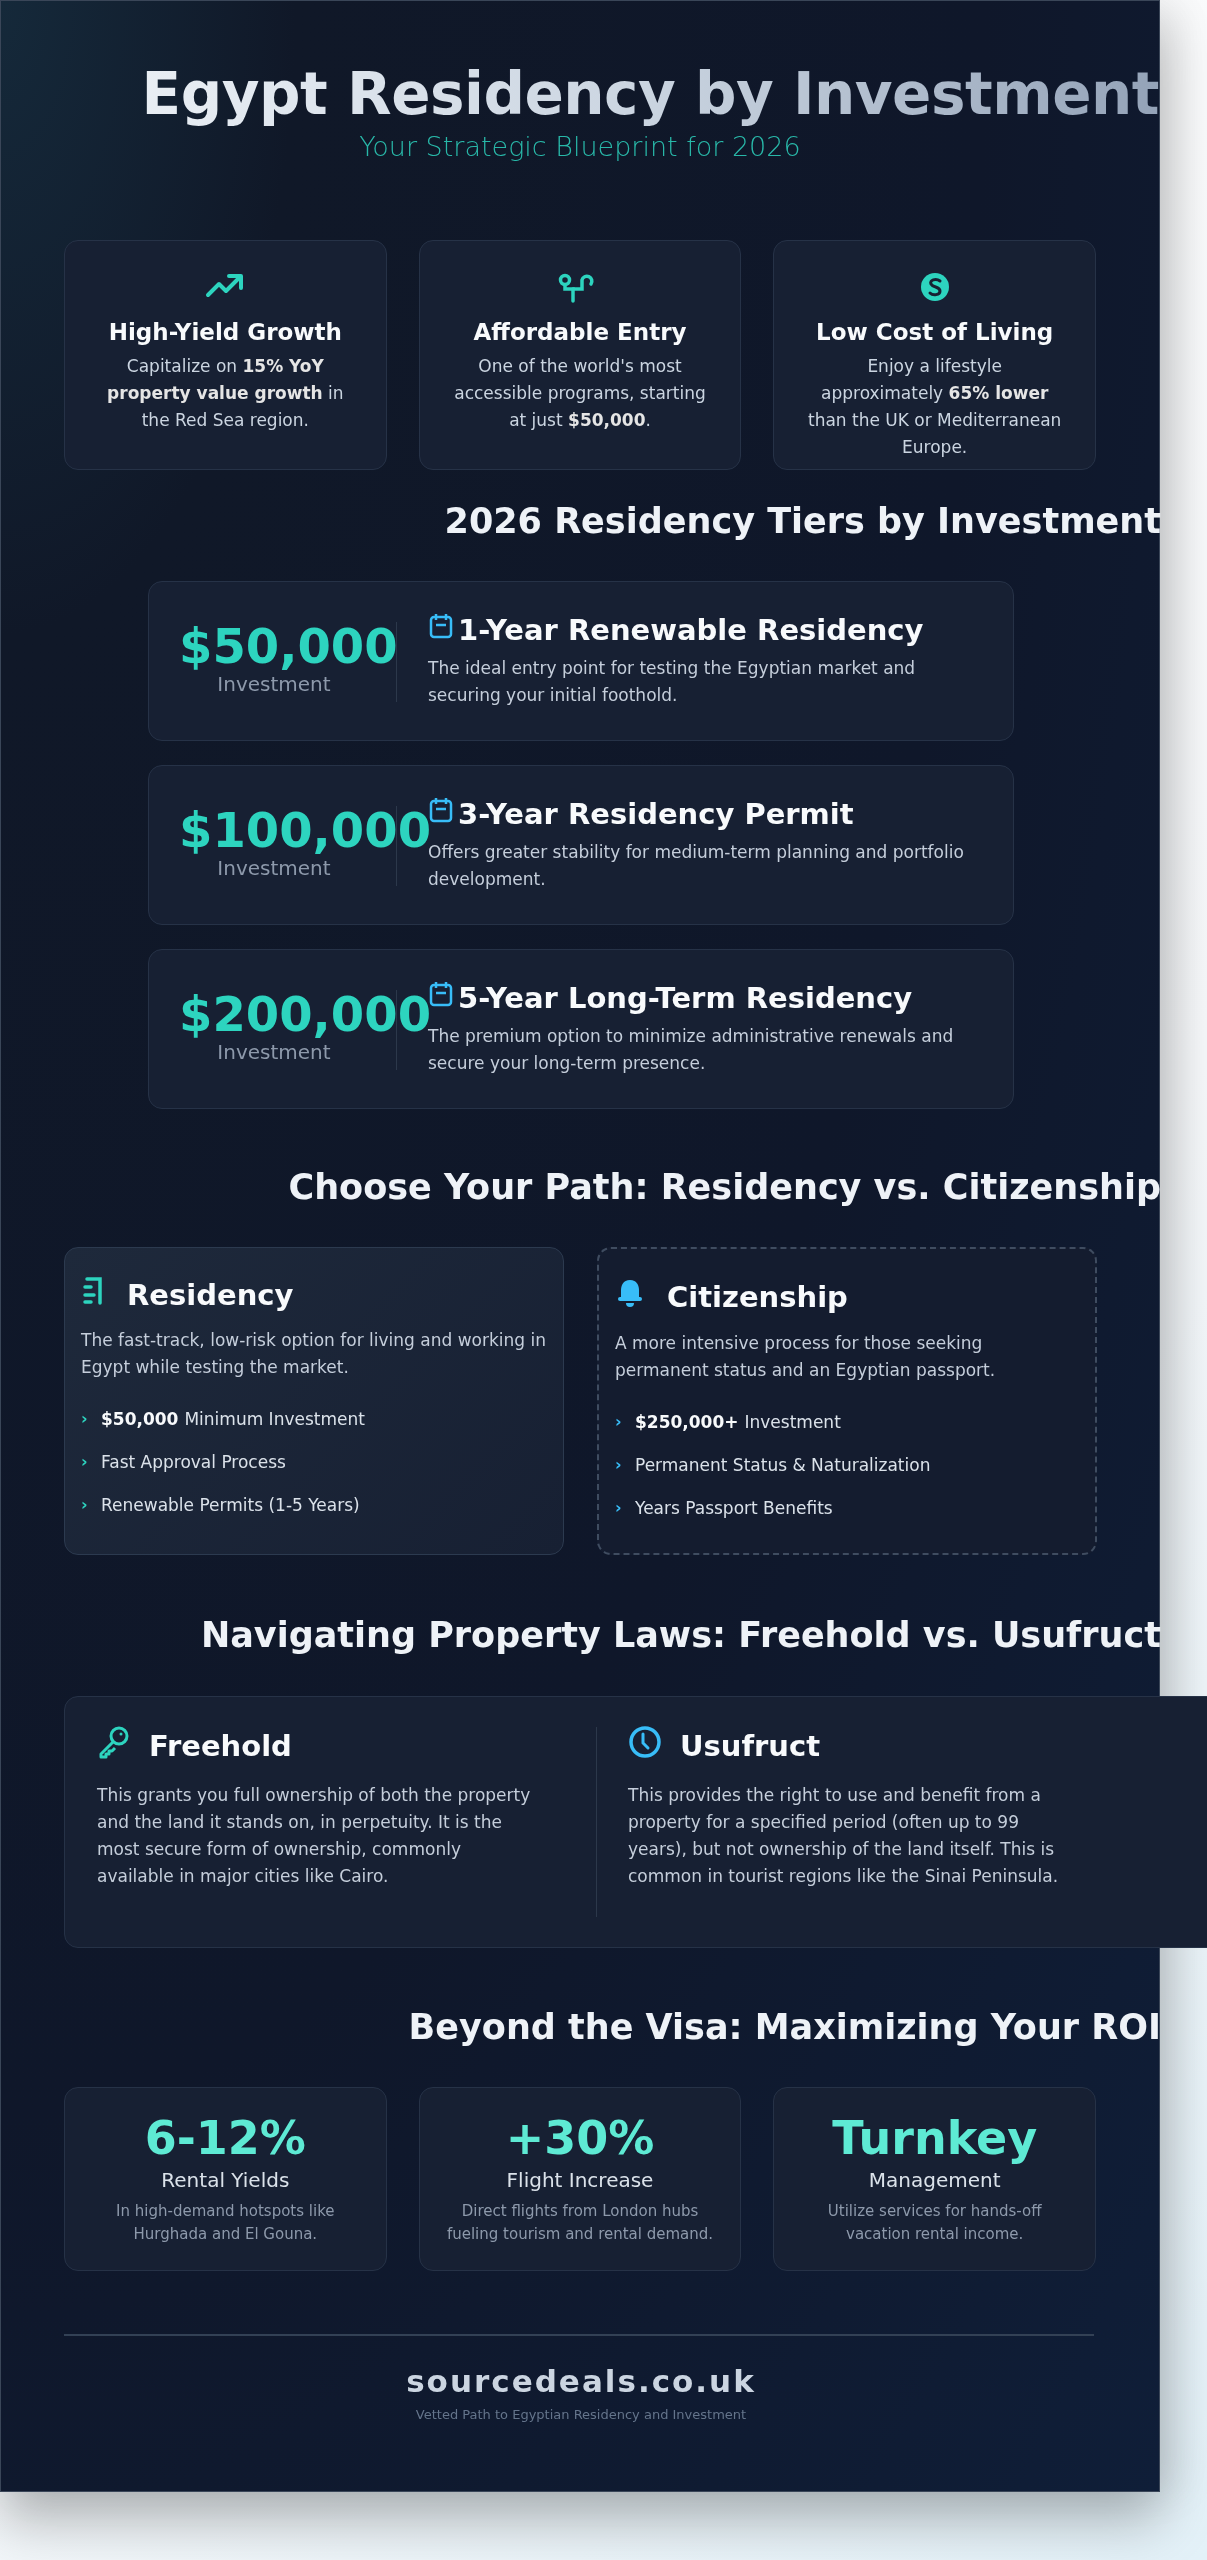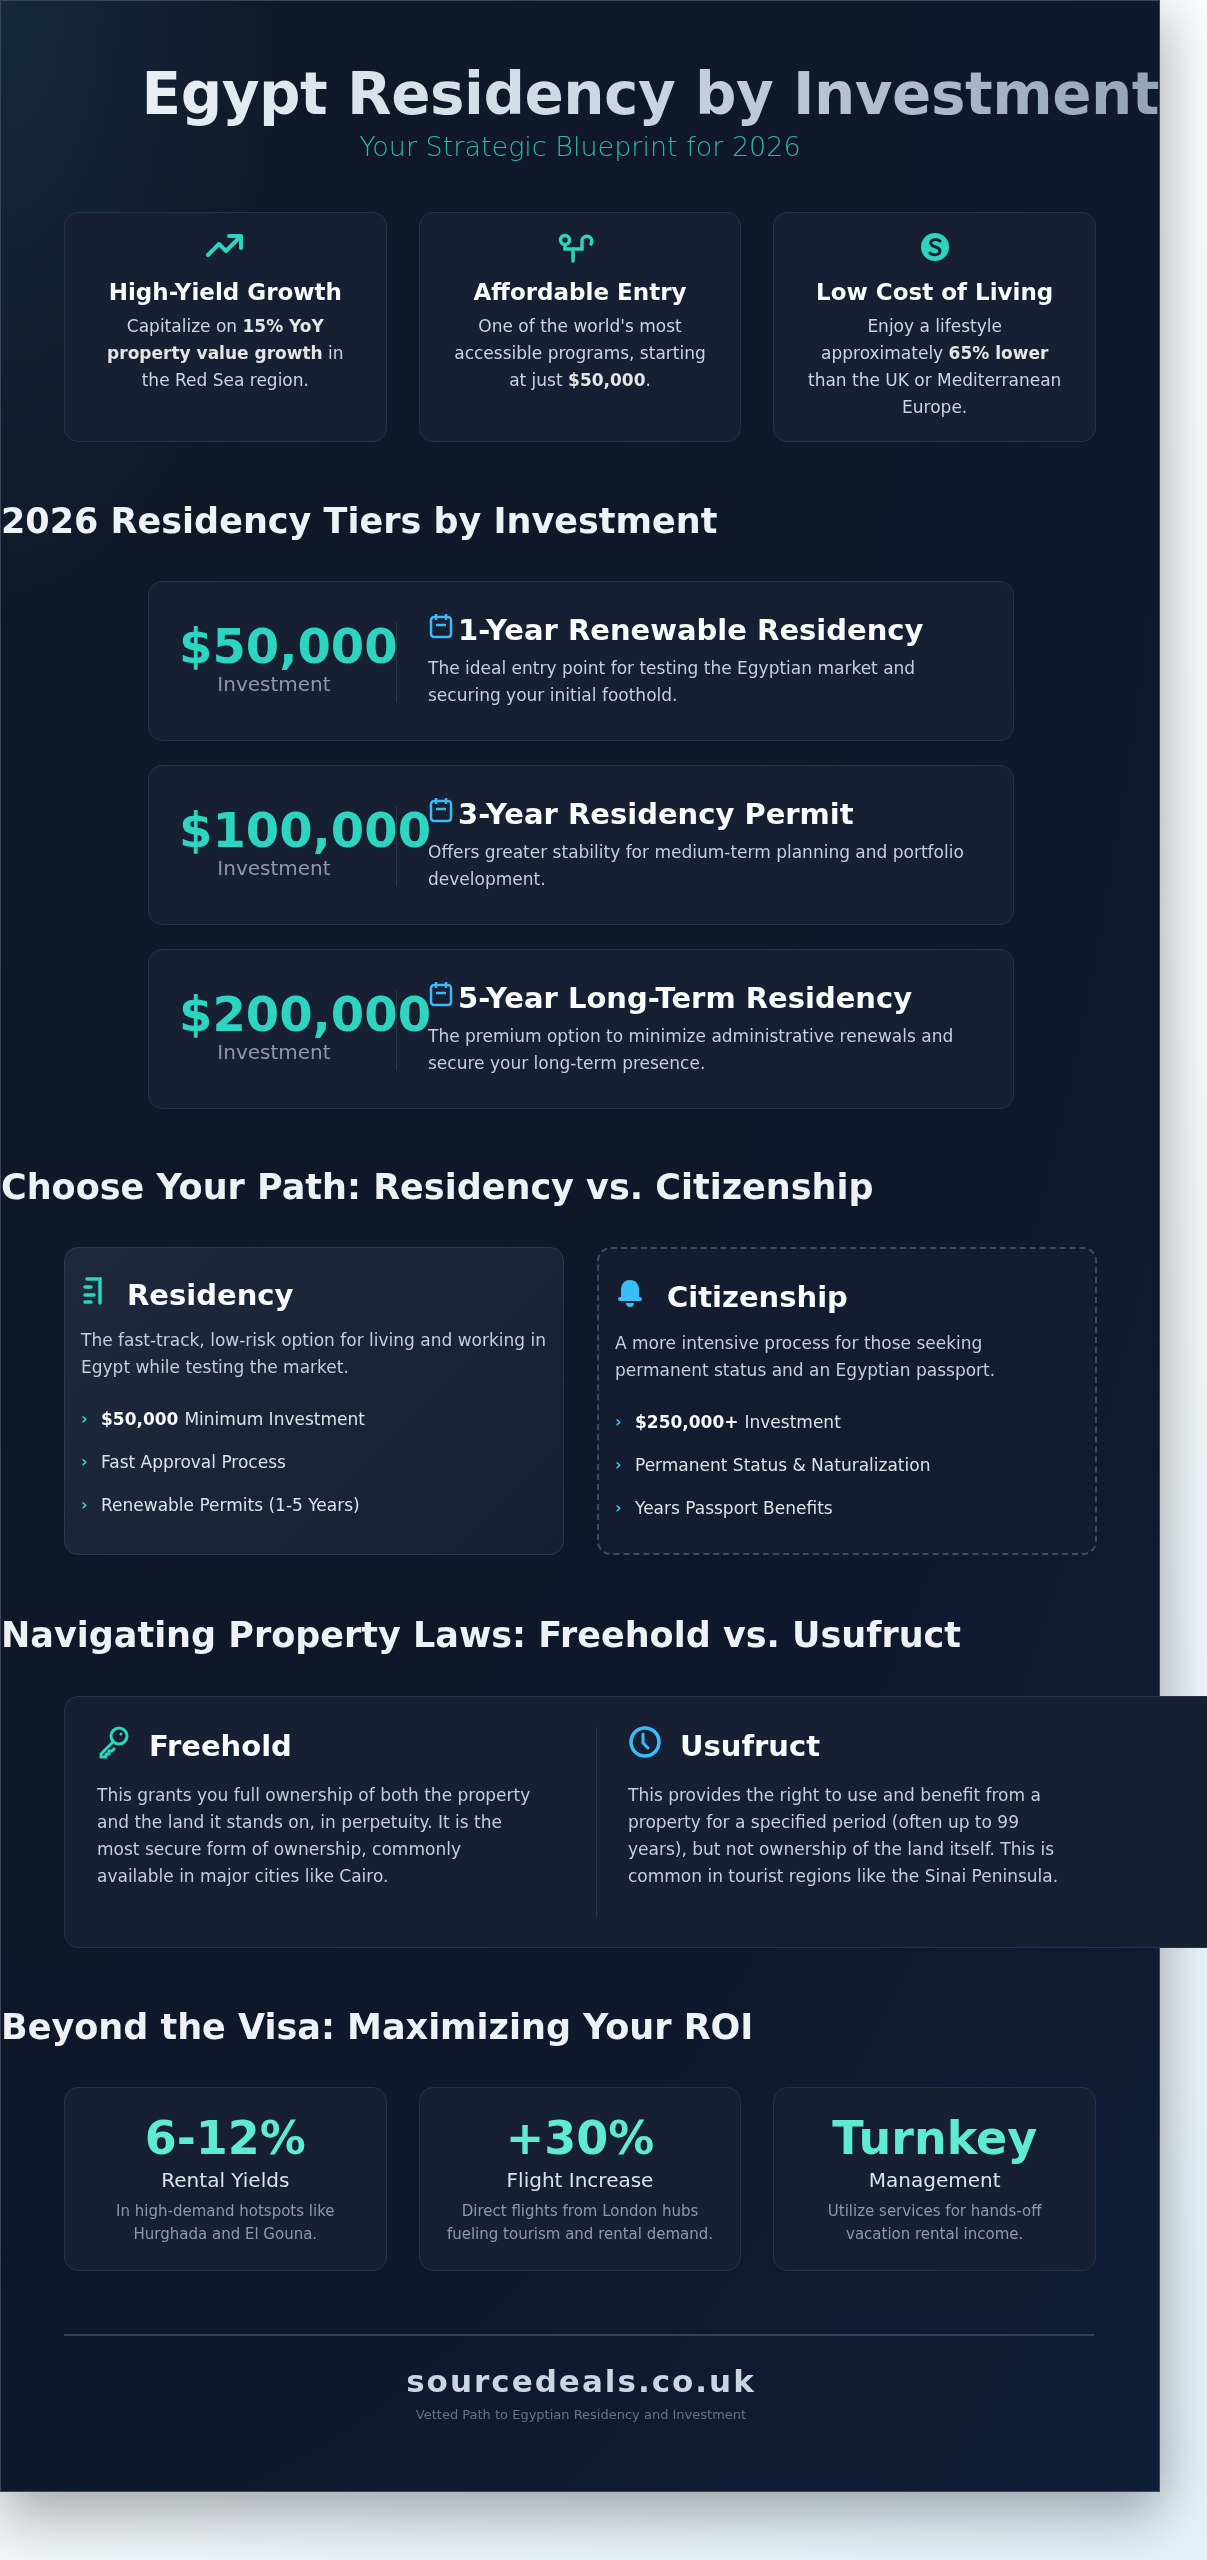--- a/index.html
+++ b/index.html
@@ -22,28 +22,28 @@
     font-size: 58px; font-weight: bold; letter-spacing: -0.5px;
     background: linear-gradient(90deg, #f1f5f9 0%, #cbd5e1 55%, #94a3b8 100%);
     -webkit-background-clip: text; background-clip: text; color: transparent;
     font-family: "DejaVu Sans", sans-serif; line-height: 70px; text-align: right;
   }
   .hero .sub { color: #2dd4bf; font-size: 27px; font-weight: 300; margin-top: 2px; opacity: 0.85; }
 
   .features { position: absolute; top: 211px; left: 63px; right: 63px; display: flex; gap: 32px; }
   .feature {
     flex: 1; height: 230px; background: #172033; border: 1px solid #263247; border-radius: 14px;
-    text-align: center; padding-top: 18px;
+    text-align: center; padding-top: 30px; margin-top: 28px;
   }
   .feature .icon { height: 36px; display: flex; justify-content: center; }
   .feature h3 { color: #f8fafc; font-size: 23px; font-weight: bold; margin-top: 12px; }
   .feature p { color: #cbd5e1; font-size: 17px; line-height: 27px; margin: 8px 30px 0; }
   .hl { color: #e5e5e5; font-weight: bold; }
 
-  .sec-title { position: absolute; left: 0; width: 1160px; text-align: left; color: #eef2f7; font-size: 35px; font-weight: bold; }
+  .sec-title { position: absolute; left: 0; width: 1160px; text-align: right; color: #eef2f7; font-size: 35px; font-weight: bold; }
 
   .tier {
     position: absolute; left: 147px; width: 866px; height: 160px;
     background: #172033; border: 1px solid #263247; border-radius: 14px;
   }
   .tier .amount { position: absolute; left: 30px; top: 38px; color: #2dd4bf; font-size: 48px; font-weight: bold; line-height: 52px; }
   .tier .amt-label { position: absolute; left: 30px; width: 190px; top: 90px; text-align: center; color: #8d99ab; font-size: 20px; }
   .tier .divider { position: absolute; left: 247px; top: 40px; width: 1px; height: 80px; background: #2c384b; }
   .tier .content { position: absolute; left: 279px; top: 30px; right: 30px; }
   .tier h4 { color: #f8fafc; font-size: 29px; font-weight: bold; display: flex; align-items: center; gap: 4px; }

